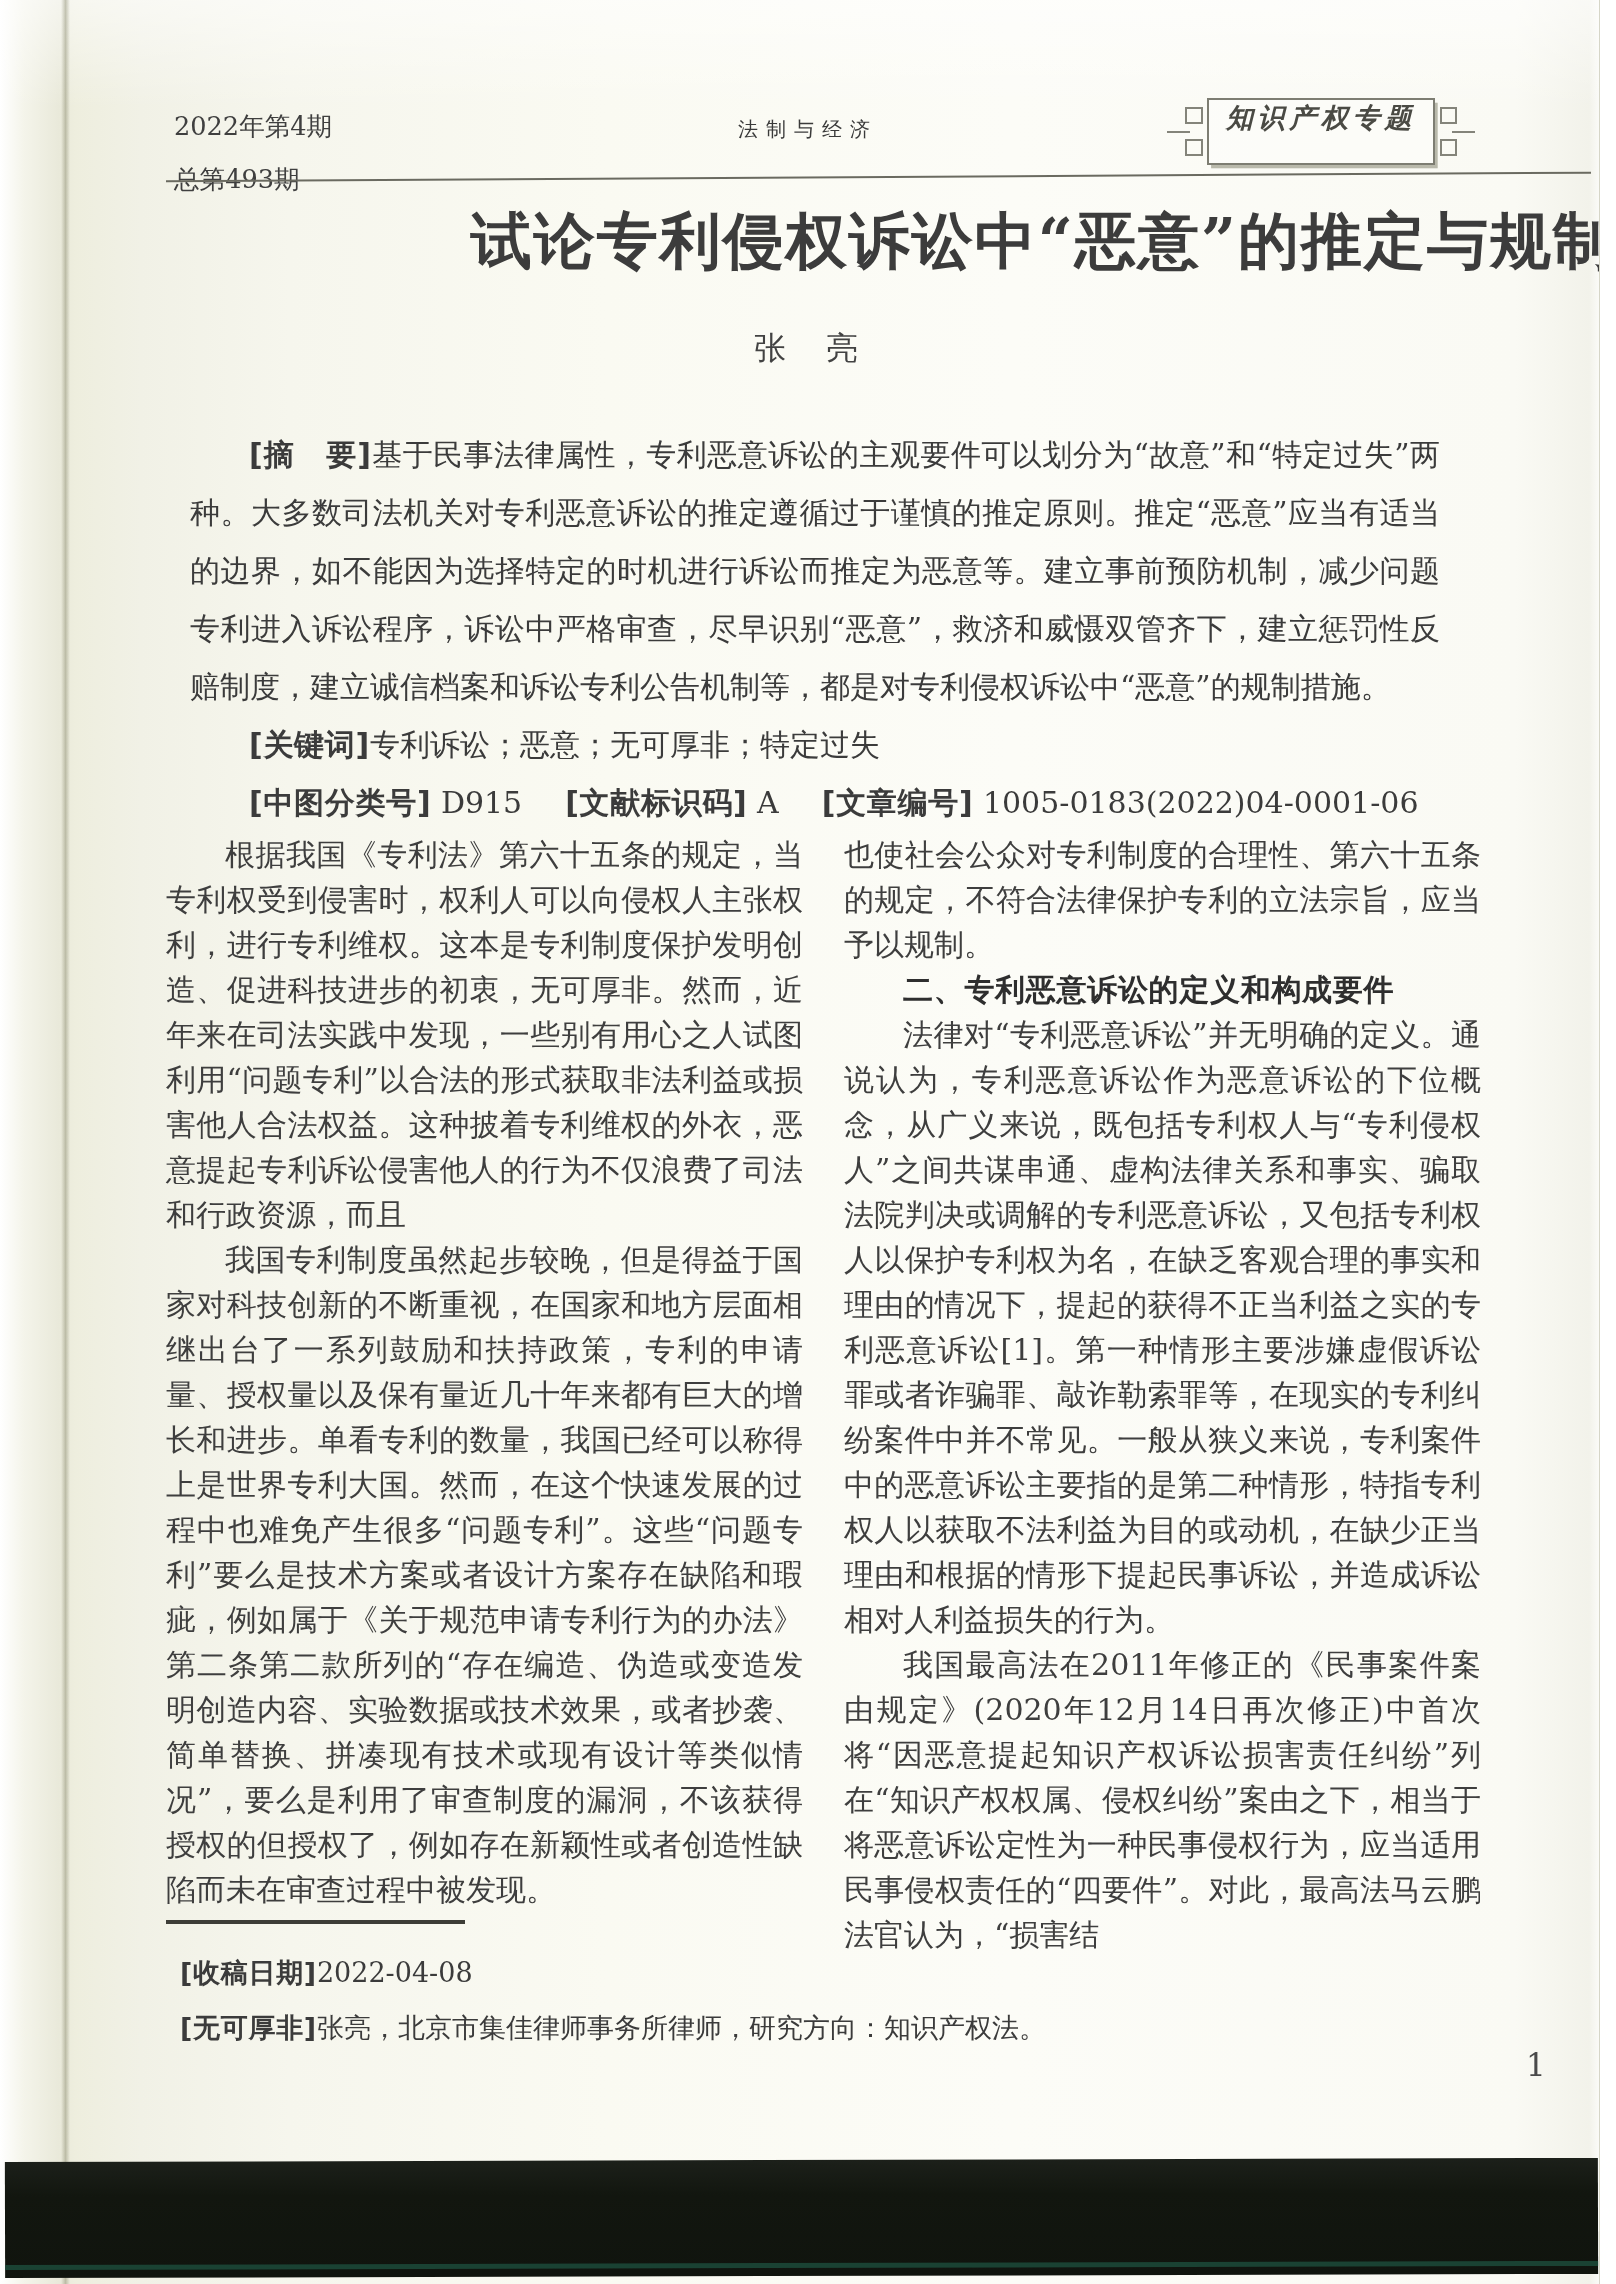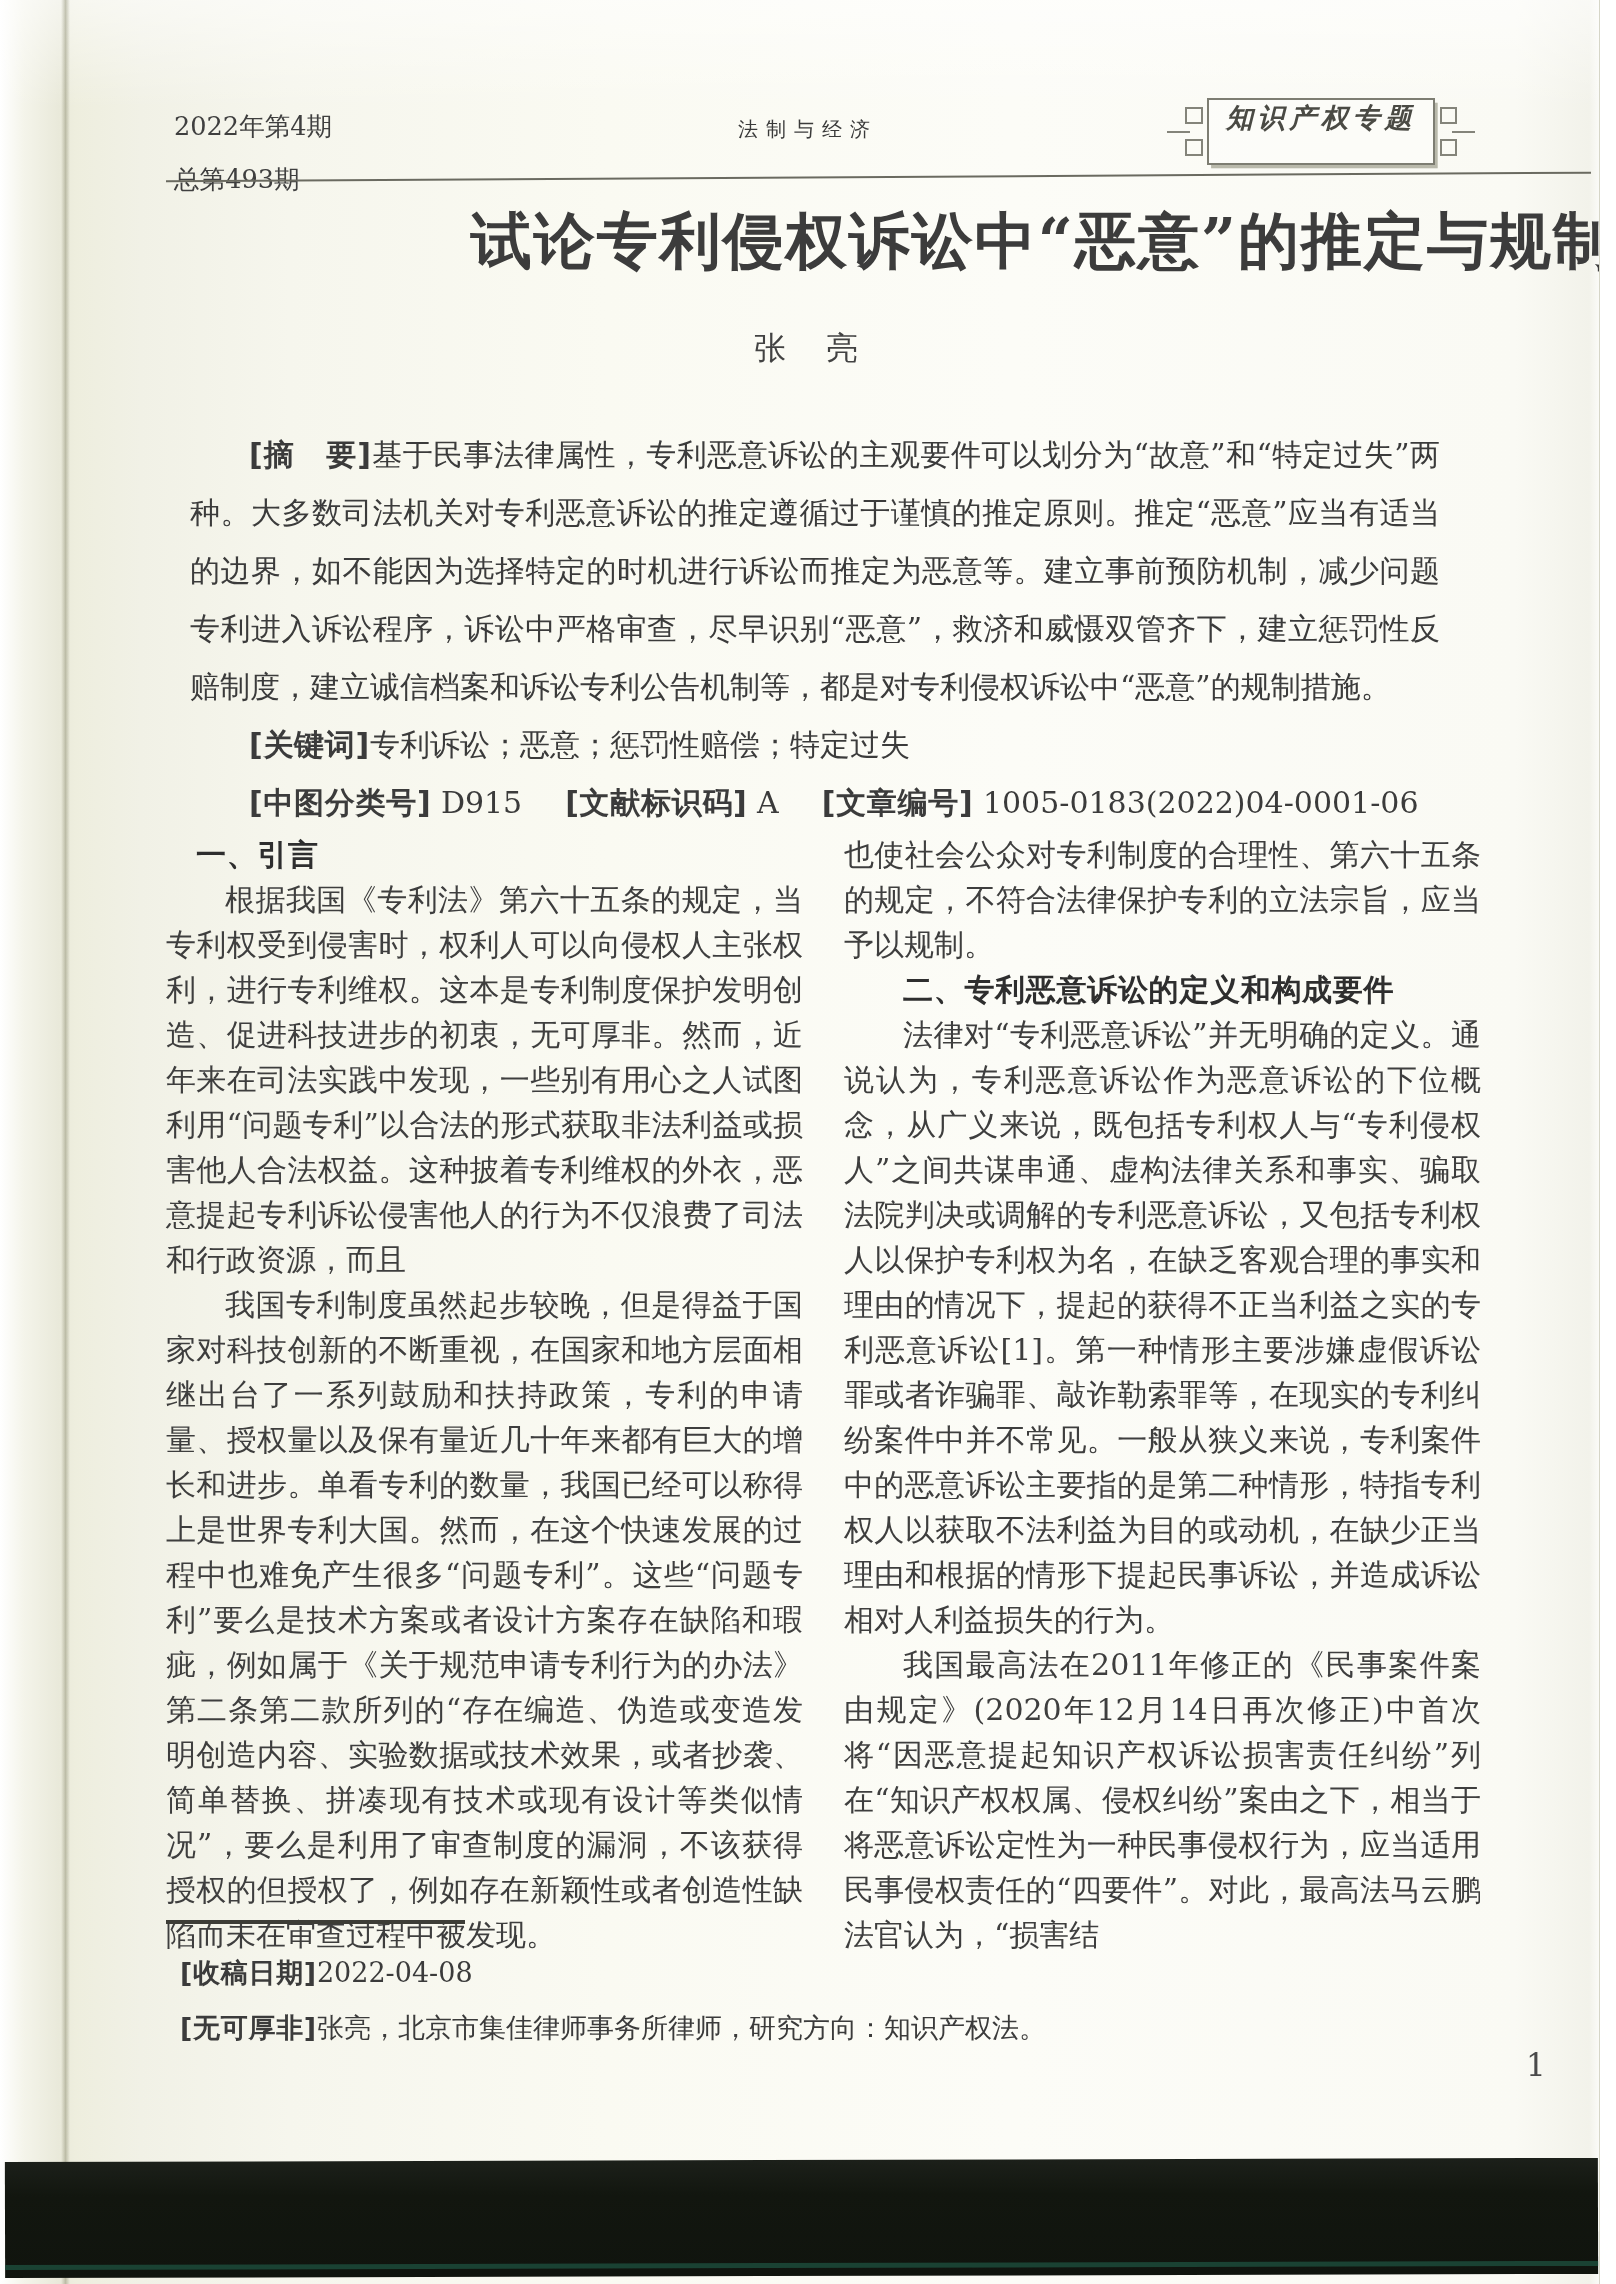--- a/index.html
+++ b/index.html
@@ -96,26 +96,25 @@
     <span class="badge-label">知识产权专题</span>
   </div>
 
   <div class="hdr-rule"></div>
 
   <div class="title">试论专利侵权诉讼中“恶意”的推定与规制</div>
   <div class="author">张　亮</div>
 
   <div class="front">
     <p class="abstract-p"><span class="lbl">[摘　要]</span><span>基于民事法律属性，专利恶意诉讼的主观要件可以划分为“故意”和“特定过失”两种。大多数司法机关对专利恶意诉讼的推定遵循过于谨慎的推定原则。推定“恶意”应当有适当的边界，如不能因为选择特定的时机进行诉讼而推定为恶意等。建立事前预防机制，减少问题专利进入诉讼程序，诉讼中严格审查，尽早识别“恶意”，救济和威慑双管齐下，建立惩罚性反赔制度，建立诚信档案和诉讼专利公告机制等，都是对专利侵权诉讼中“恶意”的规制措施。</span></p>
-    <p class="kw-p"><span class="lbl">[关键词]</span><span>专利诉讼；恶意；惩罚性赔偿；特定过失</span></p>
+    <p class="kw-p"><span class="lbl">[关键词]</span><span>专利诉讼；恶意；无可厚非；特定过失</span></p>
     <p class="meta-p"><span class="meta-group"><span class="lbl">[中图分类号]</span> <span>D915</span></span><span class="meta-group"><span class="lbl">[文献标识码]</span> <span>A</span></span><span><span class="lbl">[文章编号]</span> <span>1005-0183(2022)04-0001-06</span></span></p>
   </div>
 
   <div class="col col-left">
-    <p class="sec-head first">一、引言</p>
     <p class="indent">根据我国《专利法》第六十五条的规定，当专利权受到侵害时，权利人可以向侵权人主张权利，进行专利维权。这本是专利制度保护发明创造、促进科技进步的初衷，无可厚非。然而，近年来在司法实践中发现，一些别有用心之人试图利用“问题专利”以合法的形式获取非法利益或损害他人合法权益。这种披着专利维权的外衣，恶意提起专利诉讼侵害他人的行为不仅浪费了司法和行政资源，而且</p>
     <p class="indent">我国专利制度虽然起步较晚，但是得益于国家对科技创新的不断重视，在国家和地方层面相继出台了一系列鼓励和扶持政策，专利的申请量、授权量以及保有量近几十年来都有巨大的增长和进步。单看专利的数量，我国已经可以称得上是世界专利大国。然而，在这个快速发展的过程中也难免产生很多“问题专利”。这些“问题专利”要么是技术方案或者设计方案存在缺陷和瑕疵，例如属于《关于规范申请专利行为的办法》第二条第二款所列的“存在编造、伪造或变造发明创造内容、实验数据或技术效果，或者抄袭、简单替换、拼凑现有技术或现有设计等类似情况”，要么是利用了审查制度的漏洞，不该获得授权的但授权了，例如存在新颖性或者创造性缺陷而未在审查过程中被发现。</p>
   </div>
 
   <div class="col col-right">
     <p>也使社会公众对专利制度的合理性、第六十五条的规定，不符合法律保护专利的立法宗旨，应当予以规制。</p>
     <p class="sec-head">二、专利恶意诉讼的定义和构成要件</p>
     <p class="indent">法律对“专利恶意诉讼”并无明确的定义。通说认为，专利恶意诉讼作为恶意诉讼的下位概念，从广义来说，既包括专利权人与“专利侵权人”之间共谋串通、虚构法律关系和事实、骗取法院判决或调解的专利恶意诉讼，又包括专利权人以保护专利权为名，在缺乏客观合理的事实和理由的情况下，提起的获得不正当利益之实的专利恶意诉讼[1]。第一种情形主要涉嫌虚假诉讼罪或者诈骗罪、敲诈勒索罪等，在现实的专利纠纷案件中并不常见。一般从狭义来说，专利案件中的恶意诉讼主要指的是第二种情形，特指专利权人以获取不法利益为目的或动机，在缺少正当理由和根据的情形下提起民事诉讼，并造成诉讼相对人利益损失的行为。</p>
     <p class="indent">我国最高法在2011年修正的《民事案件案由规定》(2020年12月14日再次修正)中首次将“因恶意提起知识产权诉讼损害责任纠纷”列在“知识产权权属、侵权纠纷”案由之下，相当于将恶意诉讼定性为一种民事侵权行为，应当适用民事侵权责任的“四要件”。对此，最高法马云鹏法官认为，“损害结</p>
   </div>

